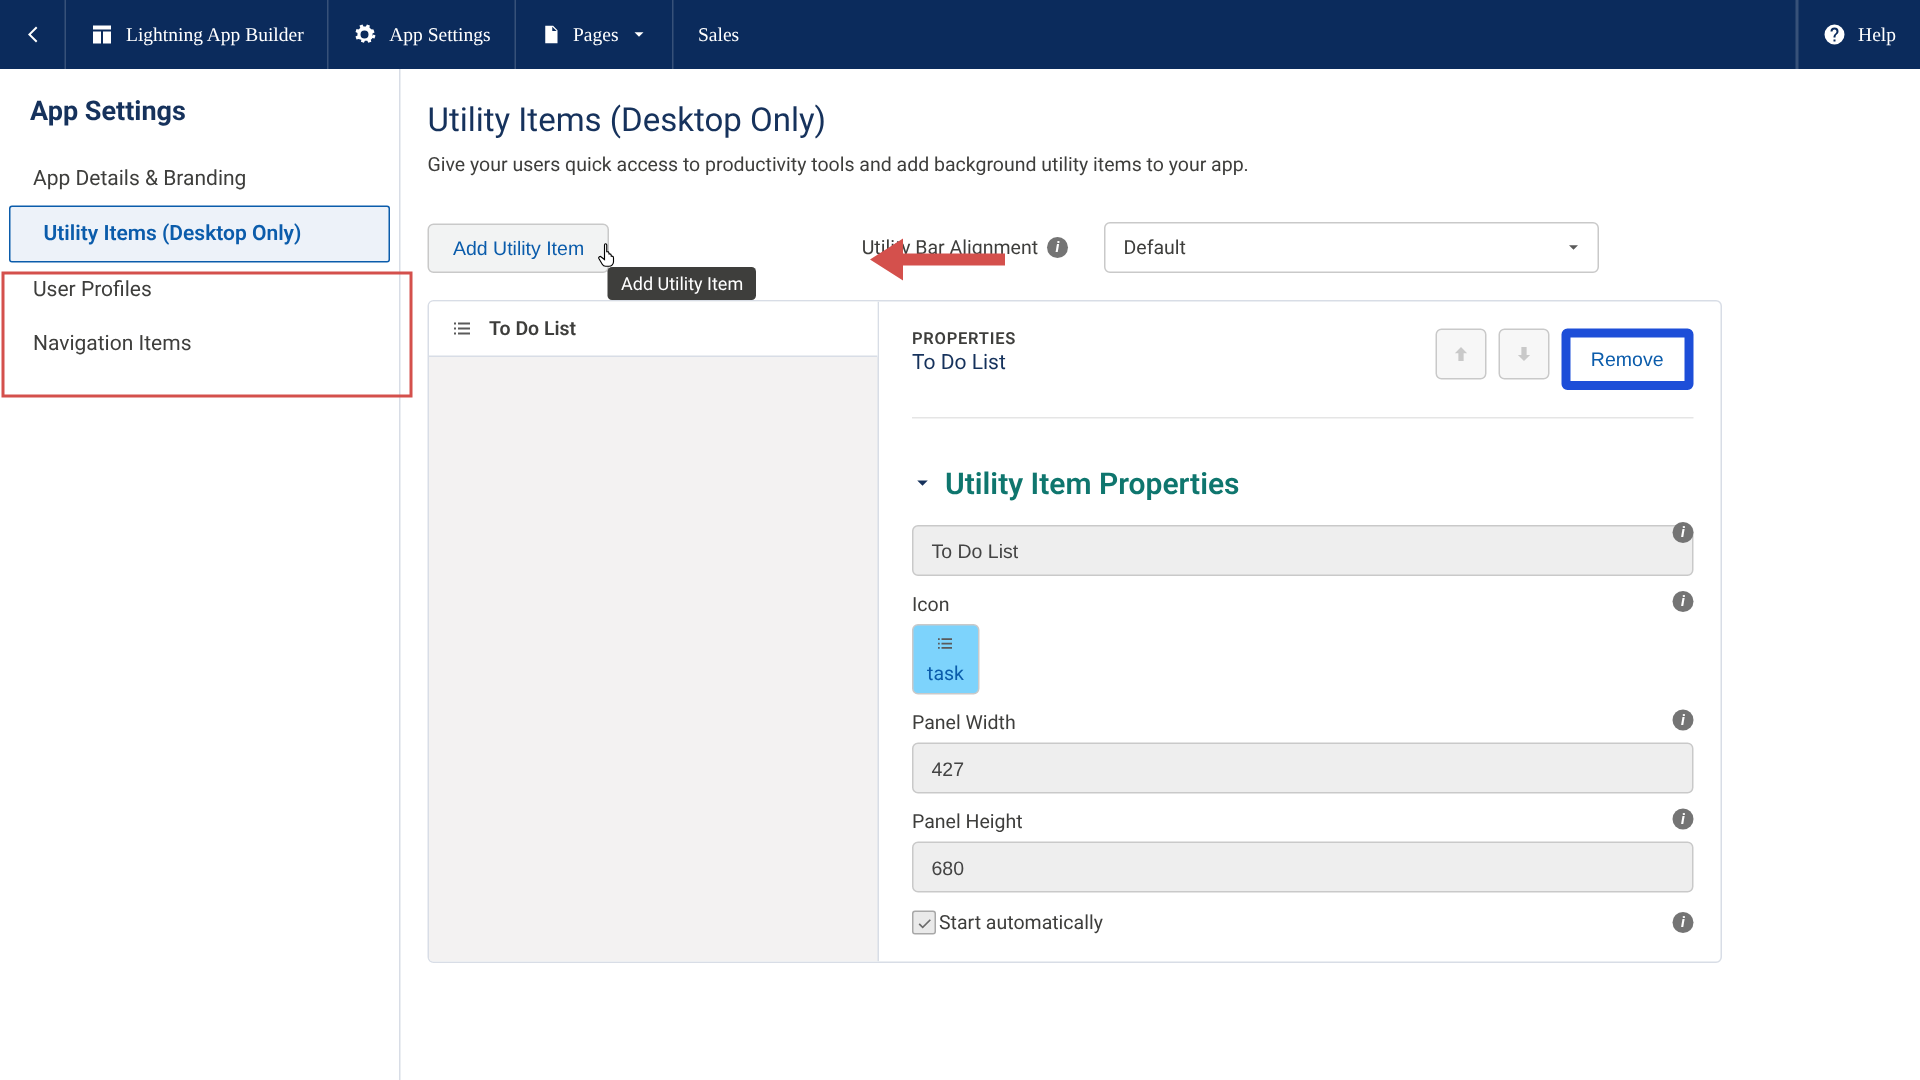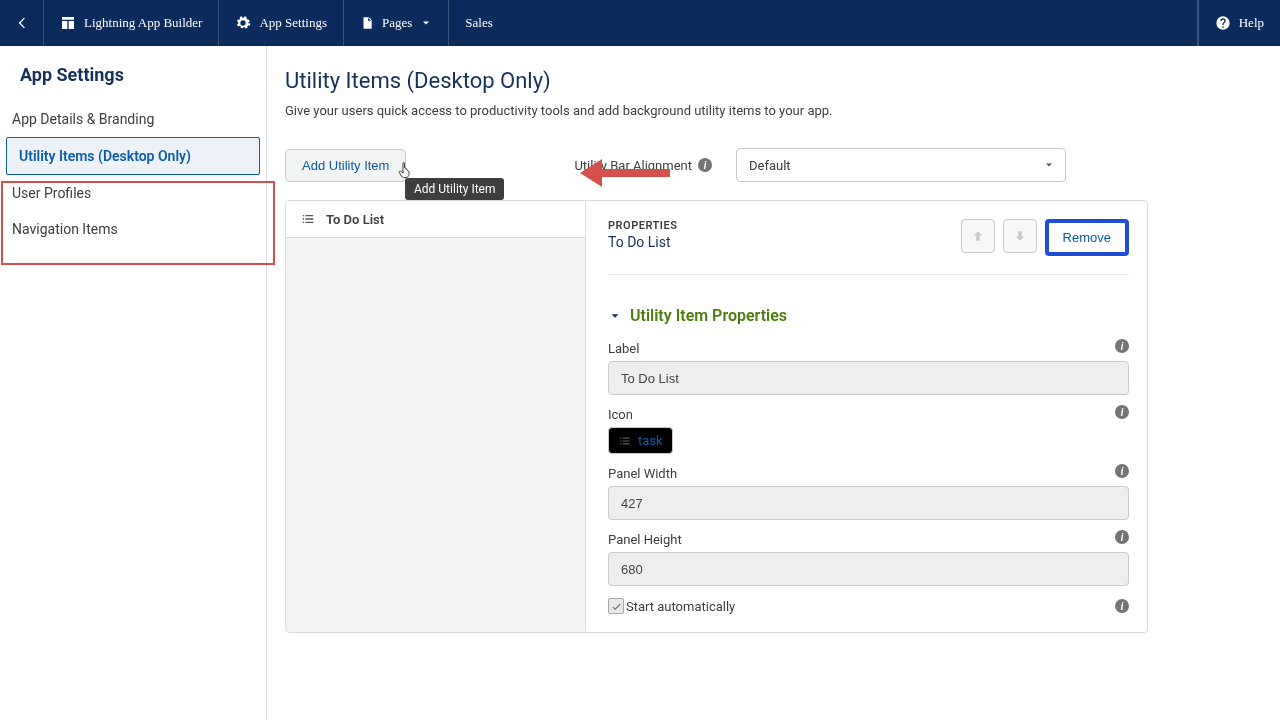--- a/index.html
+++ b/index.html
@@ -7,21 +7,21 @@
 .topbar { background: #0b2b5c; height: 46px; display: flex; align-items: stretch; color: #ffffff; font-family: Liberation Serif, serif; }
 .tb-cell { display: flex; align-items: center; padding: 0 16px; border-right: 1px solid rgba(255,255,255,0.18); font-size: 13px; gap: 8px; white-space: nowrap; }
 .tb-cell.last { border-right: none; }
 .tb-back { width: 44px; justify-content: center; padding: 0; }
 .tb-spacer { flex: 1; border-right: 1px solid rgba(255,255,255,0.18); }
 .tb-help { border-left: 1px solid rgba(255,255,255,0.18); border-right: none; }
 .topbar svg { fill: #fff; }
 .layout { display: flex; height: calc(720px - 46px); }
 .sidebar { width: 267px; border-right: 1px solid #d8dde6; padding-top: 14px; position: relative; }
 .sb-title { font-size: 18px; font-weight: 700; color: #16325c; padding: 4px 20px 16px; }
-.sb-item { padding: 10px 12px; font-size: 14px; color: #3e3e3c; cursor: pointer; }
+.sb-item { padding: 10px 22px; font-size: 14px; color: #3e3e3c; cursor: pointer; }
 .sb-item.selected { background: #edf2f9; border: 1px solid #0b5cab; margin: 0 6px 0 6px; color: #0b5cab; font-weight: 600; border-radius: 2px; }
 .highlight-box { position: absolute; border: 2px solid #d4504c; top: 135px; left: 1px; width: 274px; height: 84px; pointer-events: none; }
 .main { flex: 1; padding: 22px 28px 20px 18px; overflow: auto; }
 .page-title { font-size: 22px; color: #16325c; font-weight: 400; margin-bottom: 10px; }
 .page-sub { font-size: 13px; color: #3e3e3c; margin-bottom: 30px; }
 .top-row { display: flex; align-items: center; gap: 24px; margin-bottom: 18px; position: relative; }
 .btn { border: 1px solid #c9c9c9; background: #f2f3f3; border-radius: 4px; padding: 8px 16px; font-size: 13px; color: #0b5cab; cursor: pointer; font-weight: 400; }
 .util-align-label { font-size: 13px; color: #3e3e3c; display: flex; align-items: center; gap: 6px; }
 .info-dot { width: 14px; height: 14px; border-radius: 50%; background: #747474; display: inline-flex; align-items: center; justify-content: center; color: #fff; font-size: 10px; font-weight: 700; font-style: italic; }
 .select { border: 1px solid #c9c9c9; border-radius: 4px; height: 34px; width: 330px; padding: 0 30px 0 12px; font-size: 13px; color: #3e3e3c; background: #fff; position: relative; display: flex; align-items: center; }
@@ -32,28 +32,28 @@
 .panel-row { display: flex; border: 1px solid #d8dde6; border-radius: 4px; width: 863px; min-height: 410px; overflow: hidden; }
 .item-list { width: 300px; background: #f3f2f2; border-right: 1px solid #d8dde6; }
 .item-row { background: #fff; border-bottom: 1px solid #d8dde6; padding: 10px 14px; display: flex; align-items: center; gap: 10px; font-size: 13px; font-weight: 600; color: #3e3e3c; }
 .props { flex: 1; padding: 18px 18px 18px 22px; }
 .props-head { display: flex; align-items: flex-start; justify-content: space-between; border-bottom: 1px solid #e5e5e5; padding-bottom: 18px; margin-bottom: 31px; }
 .props-head-left .hlabel { font-size: 11px; letter-spacing: 0.5px; color: #3e3e3c; font-weight: 600; margin-bottom: 2px; }
 .props-head-left .hval { font-size: 14px; color: #16325c; }
 .props-head-right { display: flex; gap: 8px; }
 .iconbtn { width: 34px; height: 34px; border: 1px solid #c9c9c9; background: #f7f7f7; border-radius: 4px; display: inline-flex; align-items: center; justify-content: center; }
 .iconbtn.disabled svg { fill: #c9c9c9; }
-.btn-outline { border: 4px solid #1d4ed8; background: #fff; color: #0b5cab; padding: 7px 14px; border-radius: 4px; font-size: 13px; cursor: pointer; }
-.section-head { display: flex; align-items: center; gap: 8px; color: #4d7c0f; font-weight: 600; font-size: 16px; margin-bottom: 16px; }
+.btn-outline { border: 6px solid #1d4ed8; background: #fff; color: #0b5cab; padding: 7px 14px; border-radius: 4px; font-size: 13px; cursor: pointer; }
+.section-head { display: flex; align-items: center; gap: 8px; color: #0f766e; font-weight: 600; font-size: 20px; margin-bottom: 16px; }
 .section-head svg { fill: #16325c; }
 .field { margin-bottom: 12px; position: relative; }
 .field-label { font-size: 13px; color: #3e3e3c; margin-bottom: 5px; display: block; }
 .field .info-dot { position: absolute; right: 0; top: -2px; }
 .tinput { width: 100%; height: 34px; border: 1px solid #c9c9c9; border-radius: 4px; background: #eeeeee; color: #444; padding: 0 12px; font-size: 13px; }
-.icon-chip { display: inline-flex; align-items: center; gap: 6px; border: 1px solid #c9c9c9; border-radius: 4px; padding: 5px 9px; font-size: 13px; color: #0b5cab; background: #000000; }
+.icon-chip { display: inline-flex; align-items: center; gap: 6px; border: 1px solid #c9c9c9; border-radius: 4px; padding: 5px 9px; font-size: 13px; color: #0b5cab; background: #7dd3fc; flex-direction: column; }
 .check-row { display: flex; align-items: center; gap: 2px; font-size: 13px; color: #3e3e3c; position: relative; }
 .chk { width: 16px; height: 16px; border: 1px solid #a8a8a8; border-radius: 2px; background: #eaeaea; display: inline-flex; align-items: center; justify-content: center; }
 .chk svg { width: 11px; height: 11px; fill: #6b6b6b; }
 </style>
 </head>
 <body>
 
 <div class="topbar">
   <div class="tb-cell tb-back">
     <svg width="16" height="16" viewBox="0 0 24 24">
@@ -163,21 +163,20 @@
         </div>
 
         <div class="section-head">
           <svg width="14" height="14" viewBox="0 0 24 24">
               <path d="M6 9l6 6 6-6z"></path>
             </svg>
           <span>Utility Item Properties</span>
         </div>
 
         <div class="field">
-          <span class="field-label">Label</span>
           <span class="info-dot">i</span>
           <input class="tinput" value="To Do List" style="">
         </div>
 
         <div class="field">
           <span class="field-label">Icon</span>
           <span class="info-dot">i</span>
           <div class="icon-chip">
             <svg width="14" height="14" viewBox="0 0 24 24" fill="#5a5a5a">
                 <path d="M4 6h2v2H4zM8 6h12v2H8zM4 11h2v2H4zM8 11h12v2H8zM4 16h2v2H4zM8 16h12v2H8z"></path>

